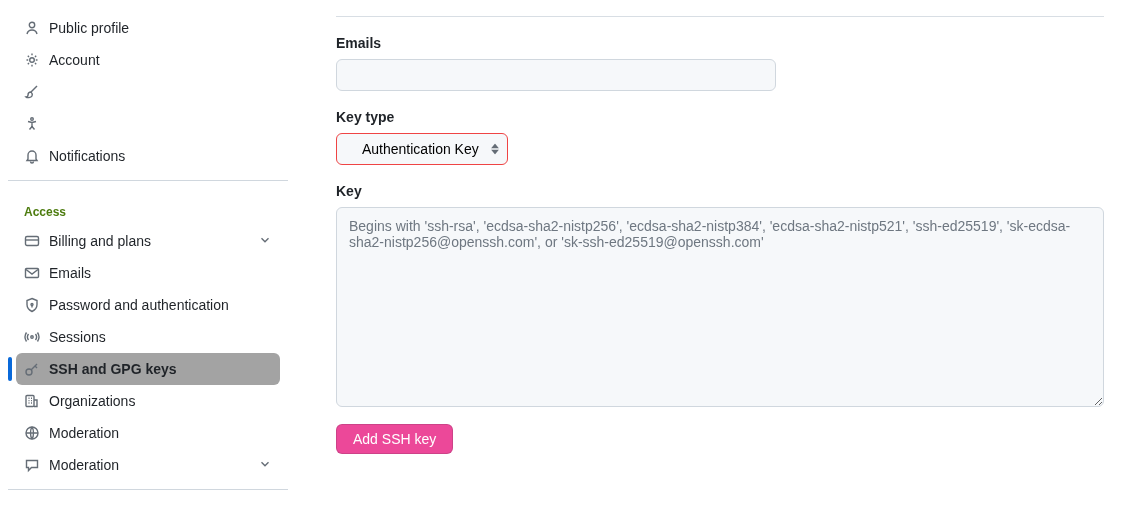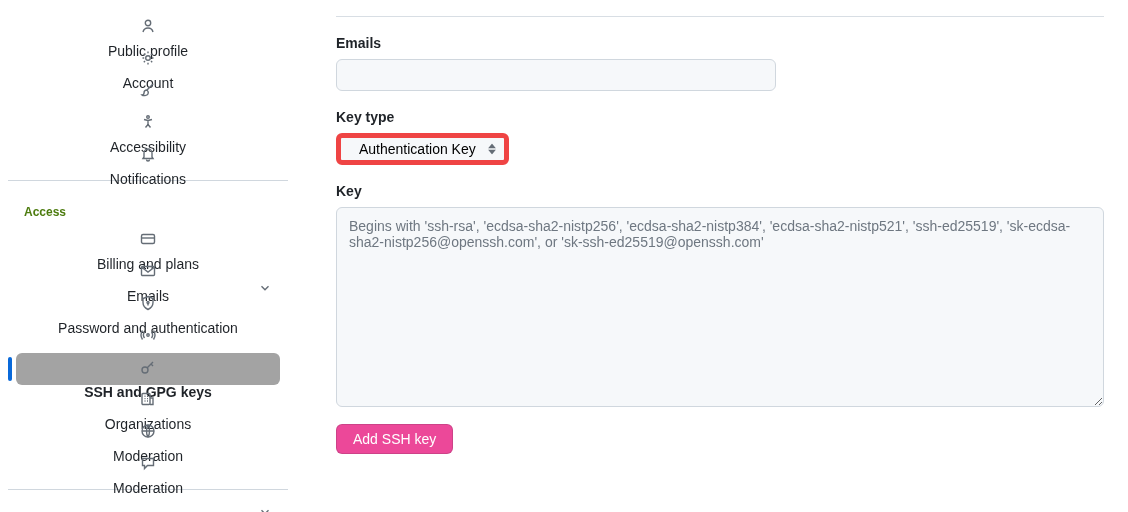--- a/index.html
+++ b/index.html
@@ -23,21 +23,20 @@
     align-items: center;
     padding: 6px 8px;
     margin: 0 8px;
     border-radius: 6px;
     color: #1f2328;
     font-size: 14px;
     gap: 9px;
     cursor: pointer;
     position: relative;
     height: 32px;
-    flex-direction: column;
   }
   .nav-item.active {
     background: #a3a3a3;
     font-weight: 600;
   }
   .nav-item.active::before {
     content: "";
     position: absolute;
     left: -8px;
     top: 4px;
@@ -68,22 +67,22 @@
   .field-label { font-size:14px; font-weight:600; margin-bottom:8px; display:block; }
   .text-input {
     width: 440px; height:32px;
     border:1px solid #d0d7de; border-radius:6px;
     background:#f6f8fa;
     padding: 4px 12px; font-size:14px;
   }
   .field-group { margin-bottom: 18px; }
   .select-wrap { position:relative; display:inline-block; }
   .select-btn {
-    height:32px; border:5px solid #ef4444; border-radius:6px;
-    background:#f6f8fa; font-size:14px; padding:4px 28px 4px 18px;
+    height:32px; border:1px solid #ef4444; border-radius:6px;
+    background:#f6f8fa; font-size:14px; padding:4px 28px 4px 25px;
     display:inline-flex; align-items:center; cursor:pointer;
     position:relative;
   }
   .select-caret {
     position:absolute; right:8px; top:50%; transform:translateY(-50%);
     display:flex; flex-direction:column; gap:1px;
   }
   .select-caret svg { width:8px; height:5px; fill:#656d76; }
   .key-textarea {
     width: 100%; height: 200px;
@@ -132,21 +131,20 @@
           </svg>
         </span>
     </div>
     <div class="nav-item">
       <span class="icon">
           <svg viewBox="0 0 16 16">
             <circle cx="8" cy="3" r="1.3"></circle>
             <path d="M4 5.5l4 1 4-1M8 6.5v4M8 10.5l-2.5 3M8 10.5l2.5 3"></path>
           </svg>
         </span>
-      <span class="label">Accessibility</span>
     </div>
     <div class="nav-item">
       <span class="icon">
           <svg viewBox="0 0 16 16">
             <path d="M4 11V7a4 4 0 018 0v4l1 1.5H3L4 11z"></path>
             <path d="M6.5 13.5a1.5 1.5 0 003 0"></path>
           </svg>
         </span>
       <span class="label">Notifications</span>
     </div>

